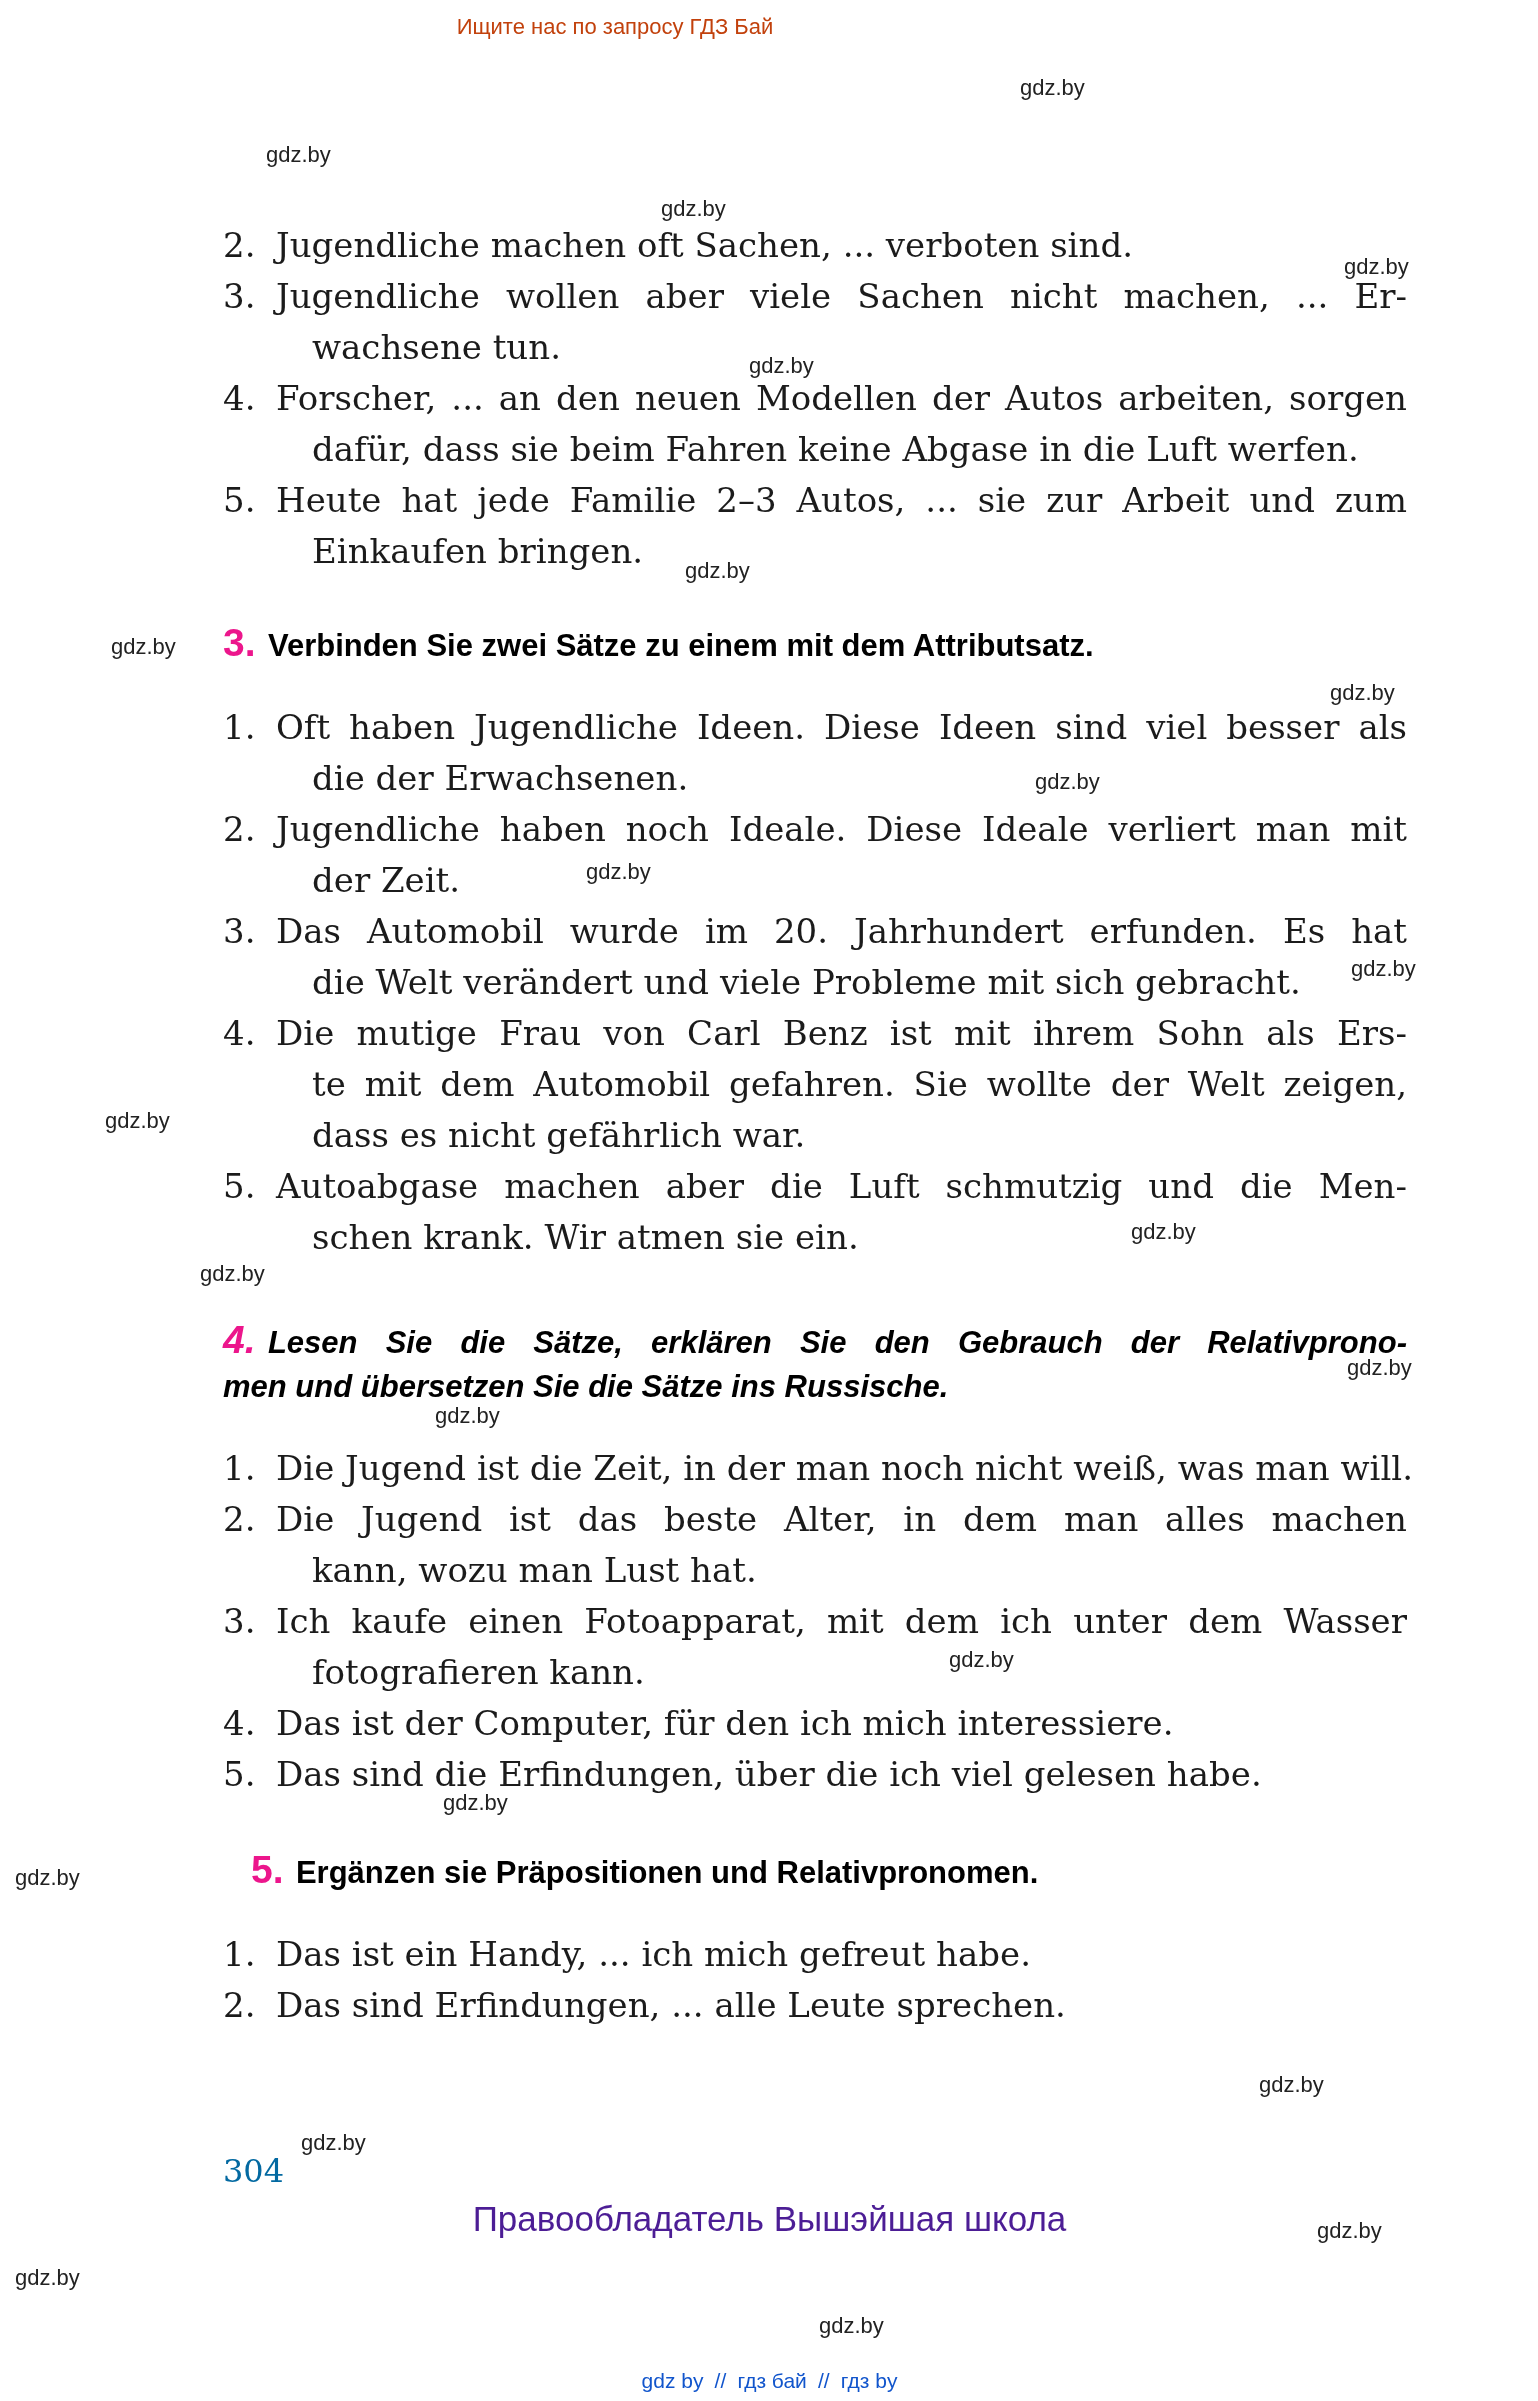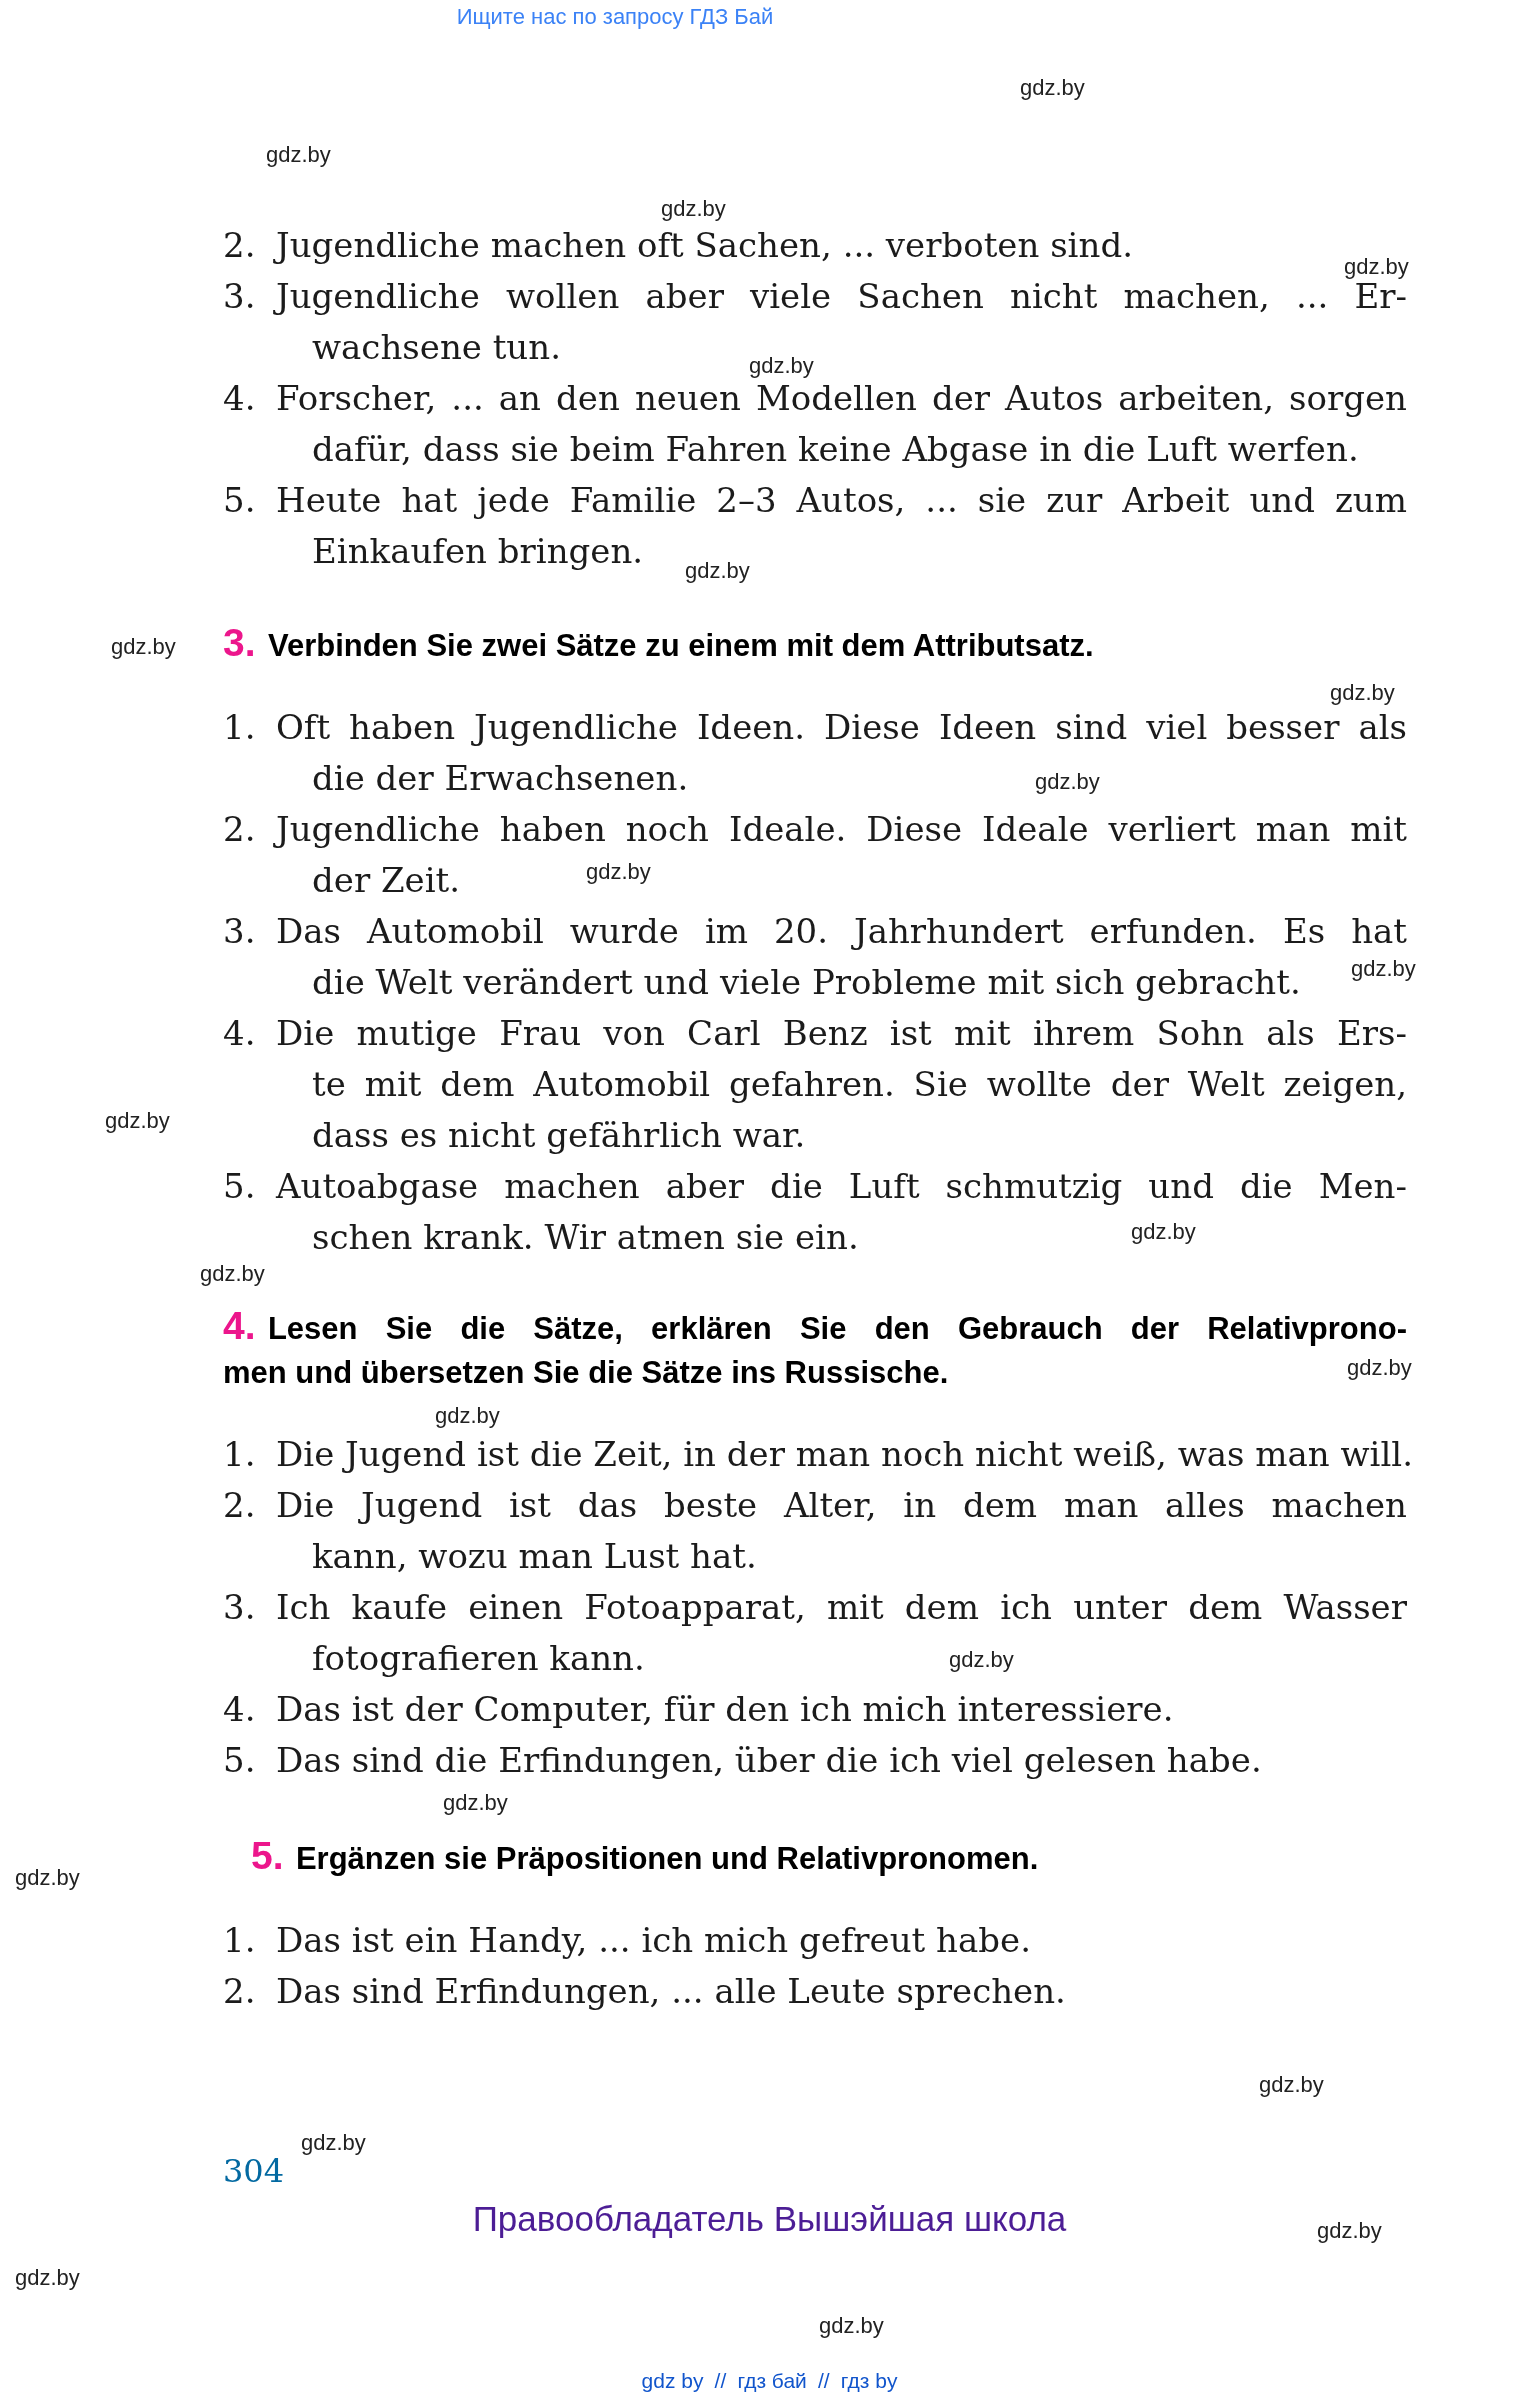--- a/index.html
+++ b/index.html
@@ -8,26 +8,26 @@
     width: 1539px;
     height: 2401px;
     background: #ffffff;
     overflow: hidden;
     font-family: "DejaVu Serif", serif;
     color: #1b1b1b;
   }
   
   .top-note {
     position: absolute;
-    top: 4px;
+    top: 14px;
     left: 615px;
     transform: translateX(-50%);
     font-family: "Liberation Sans", sans-serif;
     font-size: 22px;
-    color: #3b82f6;
+    color: #c2410c;
     white-space: nowrap;
   }
   
   .wm {
     position: absolute;
     font-family: "Liberation Sans", sans-serif;
     font-size: 22px;
     color: #222222;
     white-space: nowrap;
   }
@@ -59,21 +59,21 @@
     line-height: 44px;
     color: #000000;
   }
   .hnum {
     font-size: 39px;
     line-height: 44px;
     color: #ec168c;
     margin-right: 12.4px;
   }
   .ex3-head { margin-top: 44px; margin-bottom: 34px; }
-  .ex4-head { margin-top: 41px; margin-bottom: 34px; }
+  .ex4-head { margin-top: 55px; margin-bottom: 34px; font-style: italic; }
   .ex5-head { margin-top: 48px; margin-bottom: 34px; margin-left: 28px; }
   
   .page-number {
     position: absolute;
     left: 223px;
     top: 2152px;
     font-size: 32px;
     color: #0369a1;
   }
   .publisher {

